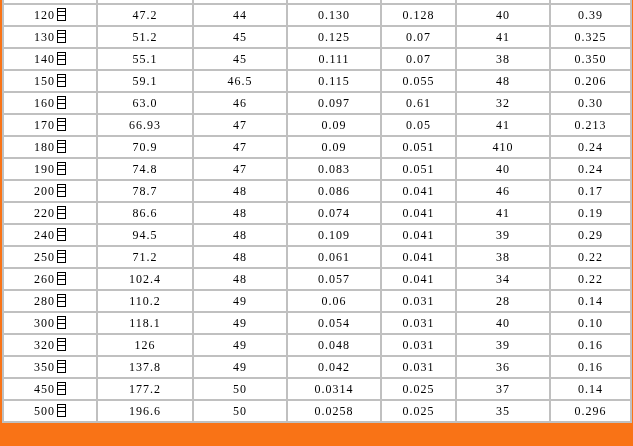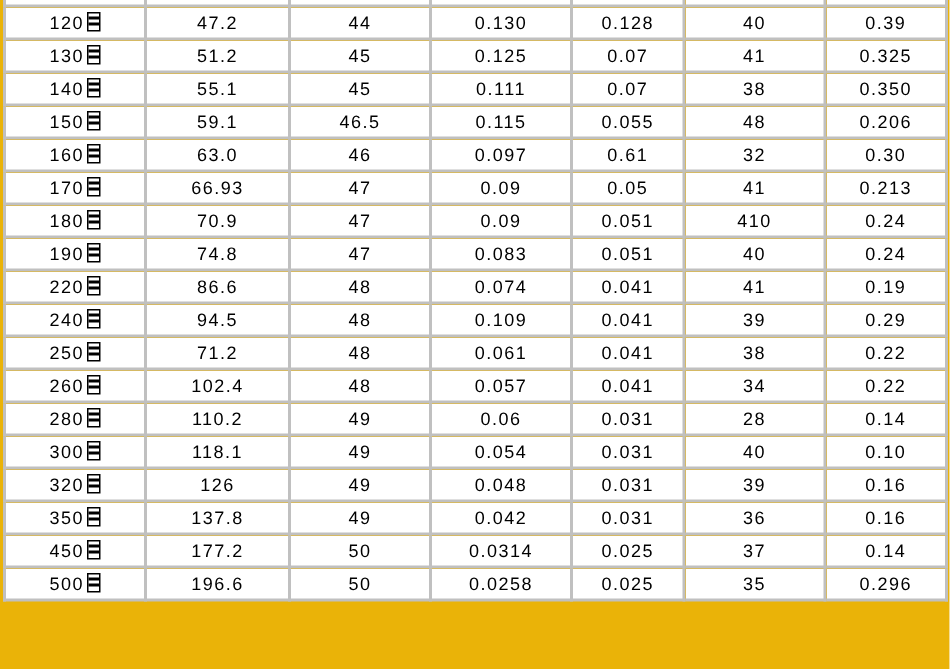--- a/index.html
+++ b/index.html
@@ -1,22 +1,22 @@
 <!DOCTYPE html>
 <html><head>
 <meta charset="utf-8">
 <style>
   html, body { margin: 0; padding: 0; background: #ffffff; }
   .screen {
     position: relative;
     width: 633px;
     height: 446px;
     overflow: hidden;
-    background: #eab308;
-    font-family: Liberation Sans, sans-serif;
+    background: #f97316;
+    font-family: Liberation Serif, serif;
   }
   table.mesh-table {
     border-collapse: collapse;
     position: absolute;
     left: 2px;
     top: -19px;          
     width: 628px;
     table-layout: fixed;
   }
   table.mesh-table td {
@@ -143,20 +143,29 @@
         <tr>
           <td>190<span class="mu"></span></td>
           <td>74.8</td>
           <td>47</td>
           <td>0.083</td>
           <td>0.051</td>
           <td>40</td>
           <td>0.24</td>
         </tr>
         <tr>
+          <td>200<span class="mu"></span></td>
+          <td>78.7</td>
+          <td>48</td>
+          <td>0.086</td>
+          <td>0.041</td>
+          <td>46</td>
+          <td>0.17</td>
+        </tr>
+        <tr>
           <td>220<span class="mu"></span></td>
           <td>86.6</td>
           <td>48</td>
           <td>0.074</td>
           <td>0.041</td>
           <td>41</td>
           <td>0.19</td>
         </tr>
         <tr>
           <td>240<span class="mu"></span></td>

